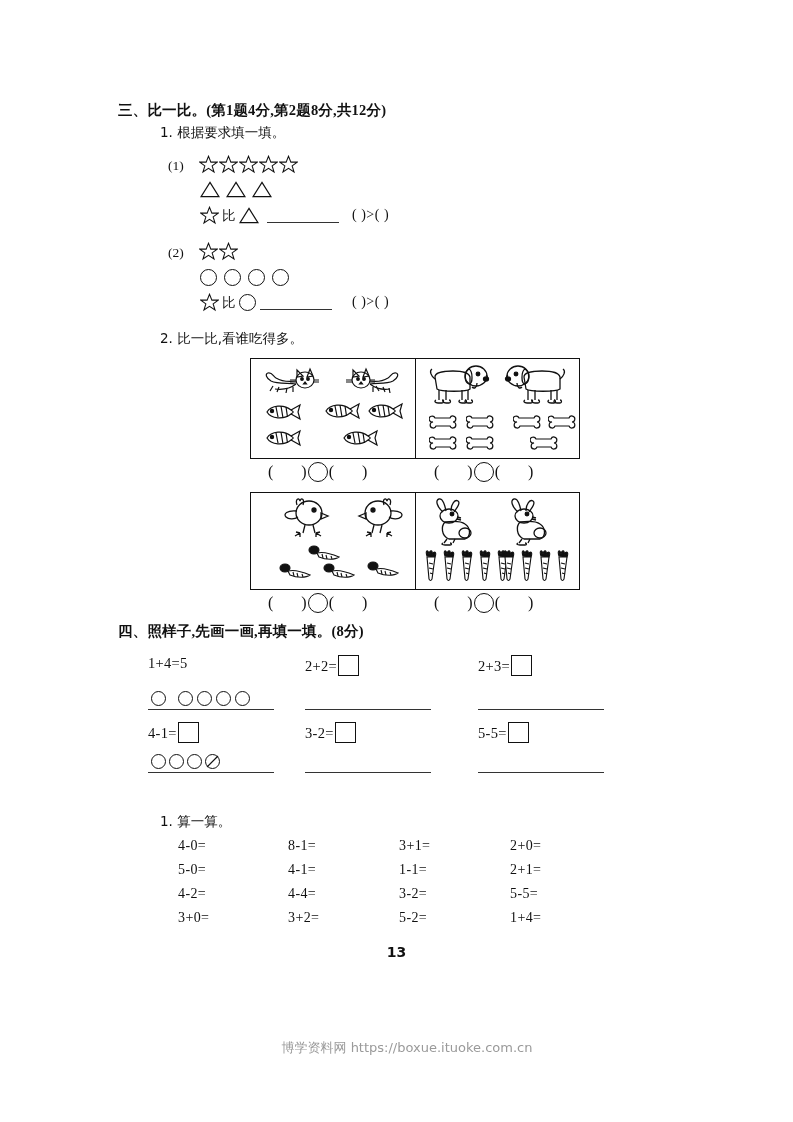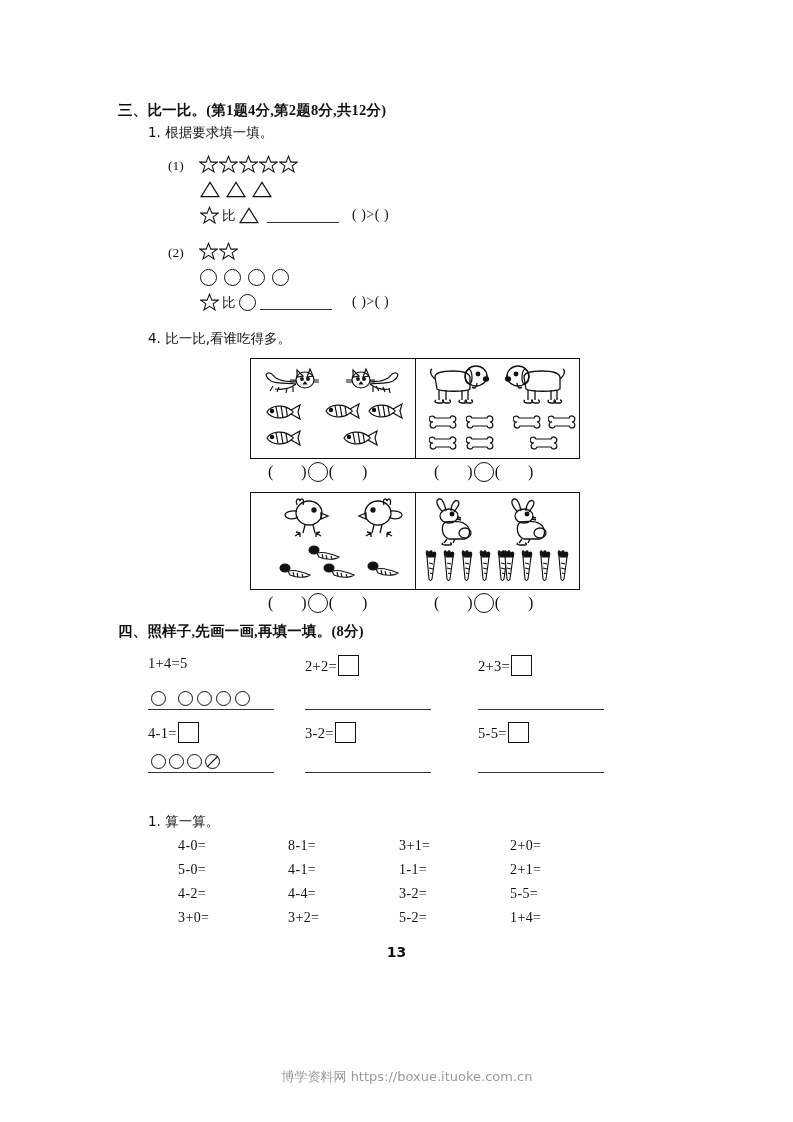--- a/index.html
+++ b/index.html
@@ -21,20 +21,21 @@
     font-weight:bold;
     font-size:14.5px;
     letter-spacing:.2px;
     white-space:nowrap;
   }
   .sub-head{
     position:absolute;
     font-family:"DejaVu Sans", sans-serif;
     font-size:13.5px;
     white-space:nowrap;
+    margin-left:12px;
   }
 
   
   .qlabel{
     position:absolute;
     font-family:"Liberation Serif", serif;
     font-size:13.5px;
     white-space:nowrap;
   }
   .shape-row{position:absolute;display:flex;align-items:center;}
@@ -213,21 +214,21 @@
           <polygon points="12,1.5 15,9 23,9 16.6,13.8 19,21.5 12,16.8 5,21.5 7.4,13.8 1,9 9,9" fill="none" stroke="#111" stroke-width="1.3"></polygon>
         </svg>
     </span>
     <span class="bi cn">比</span>
     <span class="circ" style="margin-right:2px;"></span>
     <span class="blank-line"></span>
   </div>
 
   <div class="paren-gt" style="left:352px;top:294px;">( )&gt;( )</div>
 
-  <div class="sub-head" style="left:148px;top:330px;">4. 比一比,看谁吃得多。</div>
+  <div class="sub-head" style="left:148px;top:330px;">2. 比一比,看谁吃得多。</div>
 
   <div class="picbox" style="left:250px;top:358px;width:330px;height:101px;">
     <div class="picdiv" style="left:164px;"></div>
 
     <div class="art" style="left:12px;top:5px;">
       <svg width="58" height="30" viewBox="0 0 58 30">
         <g fill="none" stroke="#111" stroke-width="1.2">
           <path d="M34 6 L34 13 L40 12 Z"></path>
             <path d="M47 5 L50 12 L44 13 Z"></path>
           <ellipse cx="42" cy="16" rx="9" ry="8"></ellipse>
@@ -683,15 +684,15 @@
   <div class="calc" style="left:399px;top:886px;">3-2=</div>
   <div class="calc" style="left:399px;top:910px;">5-2=</div>
 
   <div class="calc" style="left:510px;top:838px;">2+0=</div>
   <div class="calc" style="left:510px;top:862px;">2+1=</div>
   <div class="calc" style="left:510px;top:886px;">5-5=</div>
   <div class="calc" style="left:510px;top:910px;">1+4=</div>
 
   <div class="pageno" style="top:944px;">13</div>
 
-  <div class="footer" style="top:1068px;padding-left:21px;">博学资料网 https://boxue.ituoke.com.cn</div>
+  <div class="footer" style="top:1039px;padding-left:21px;">博学资料网 https://boxue.ituoke.com.cn</div>
 
 </div>
 
 </body></html>

